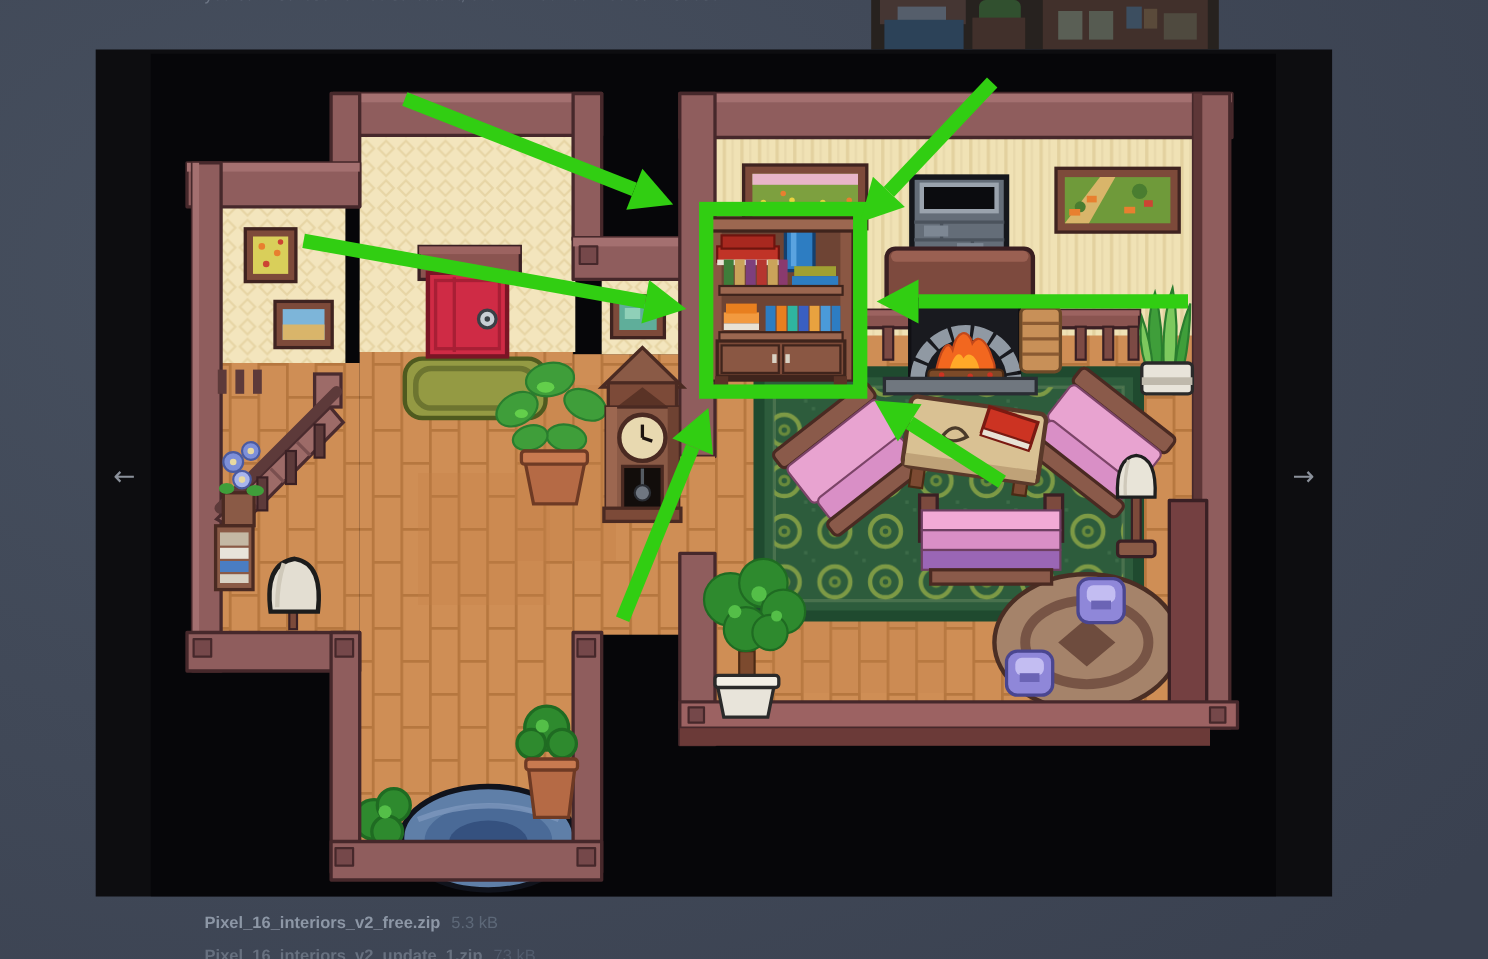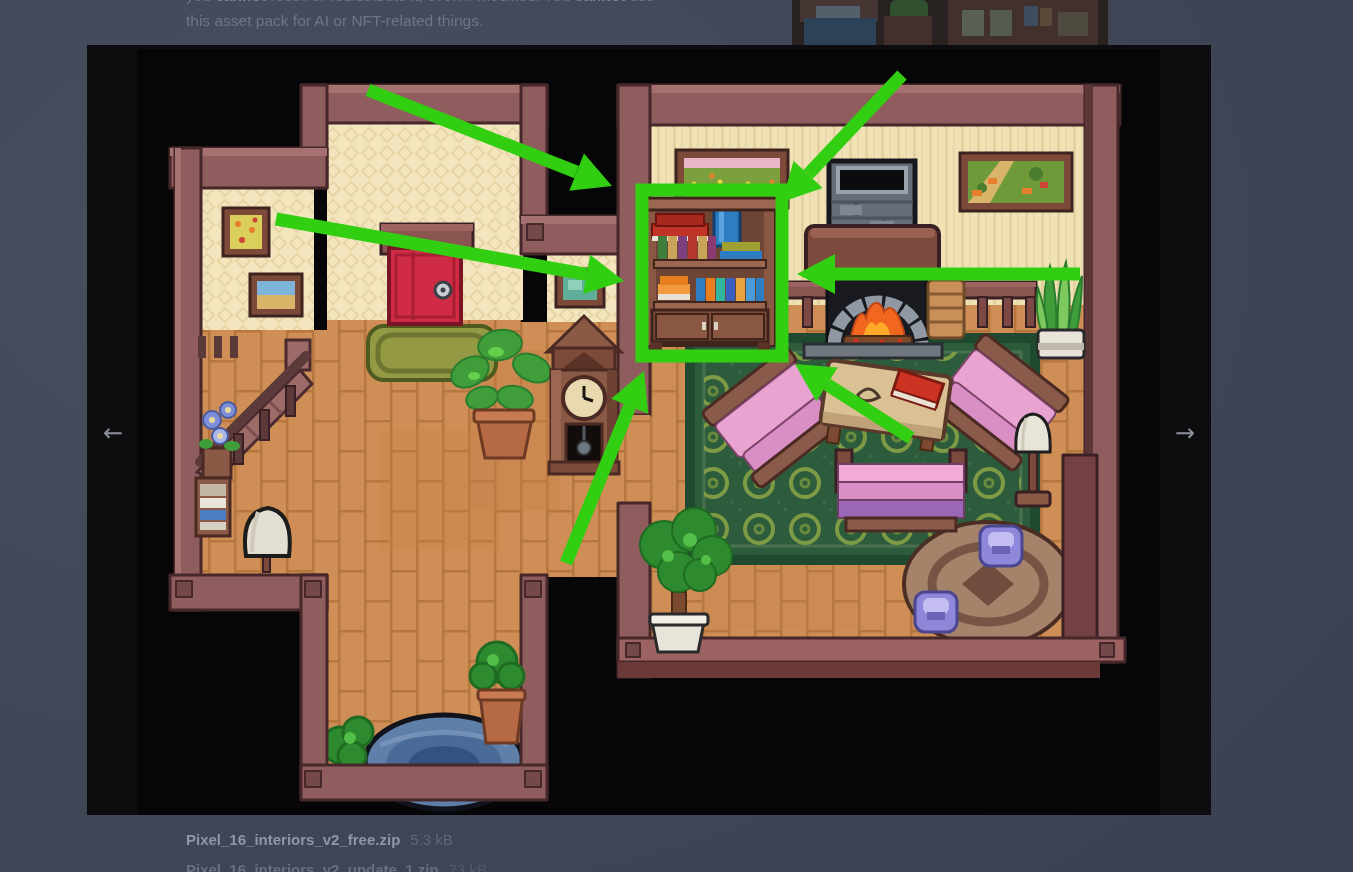--- a/index.html
+++ b/index.html
@@ -25,21 +25,20 @@
   .file-row .fname{font-weight:700;color:#8d97a6;}
   .file-row .fsize{color:#5d6878;margin-left:10px;}
   .file-row.dim .fname{color:#67707f;}
   .file-row.dim .fsize{color:#525c6d;}
 </style>
 </head>
 <body>
 
 <div class="license">
   <div><span>you </span><span class="b">cannot</span><span> resell or redistribute it, even if modified. You </span><span class="b">cannot</span><span> use</span></div>
-  <div>this asset pack for AI or NFT-related things.</div>
 </div>
 
 <div class="thumb-frag">
   <div style="left:8px;top:0;width:78px;height:22px;background:#453633;"></div>
   <div style="left:24px;top:6px;width:44px;height:13px;background:#555e6b;"></div>
   <div style="left:12px;top:18px;width:72px;height:27px;background:#2c4258;"></div>
   <div style="left:98px;top:0;width:38px;height:22px;background:#31502f;border-radius:6px;"></div>
   <div style="left:92px;top:16px;width:48px;height:29px;background:#41302b;"></div>
   <div style="left:156px;top:0;width:150px;height:45px;background:#41302b;"></div>
   <div style="left:170px;top:10px;width:22px;height:26px;background:#5a5f55;"></div>

